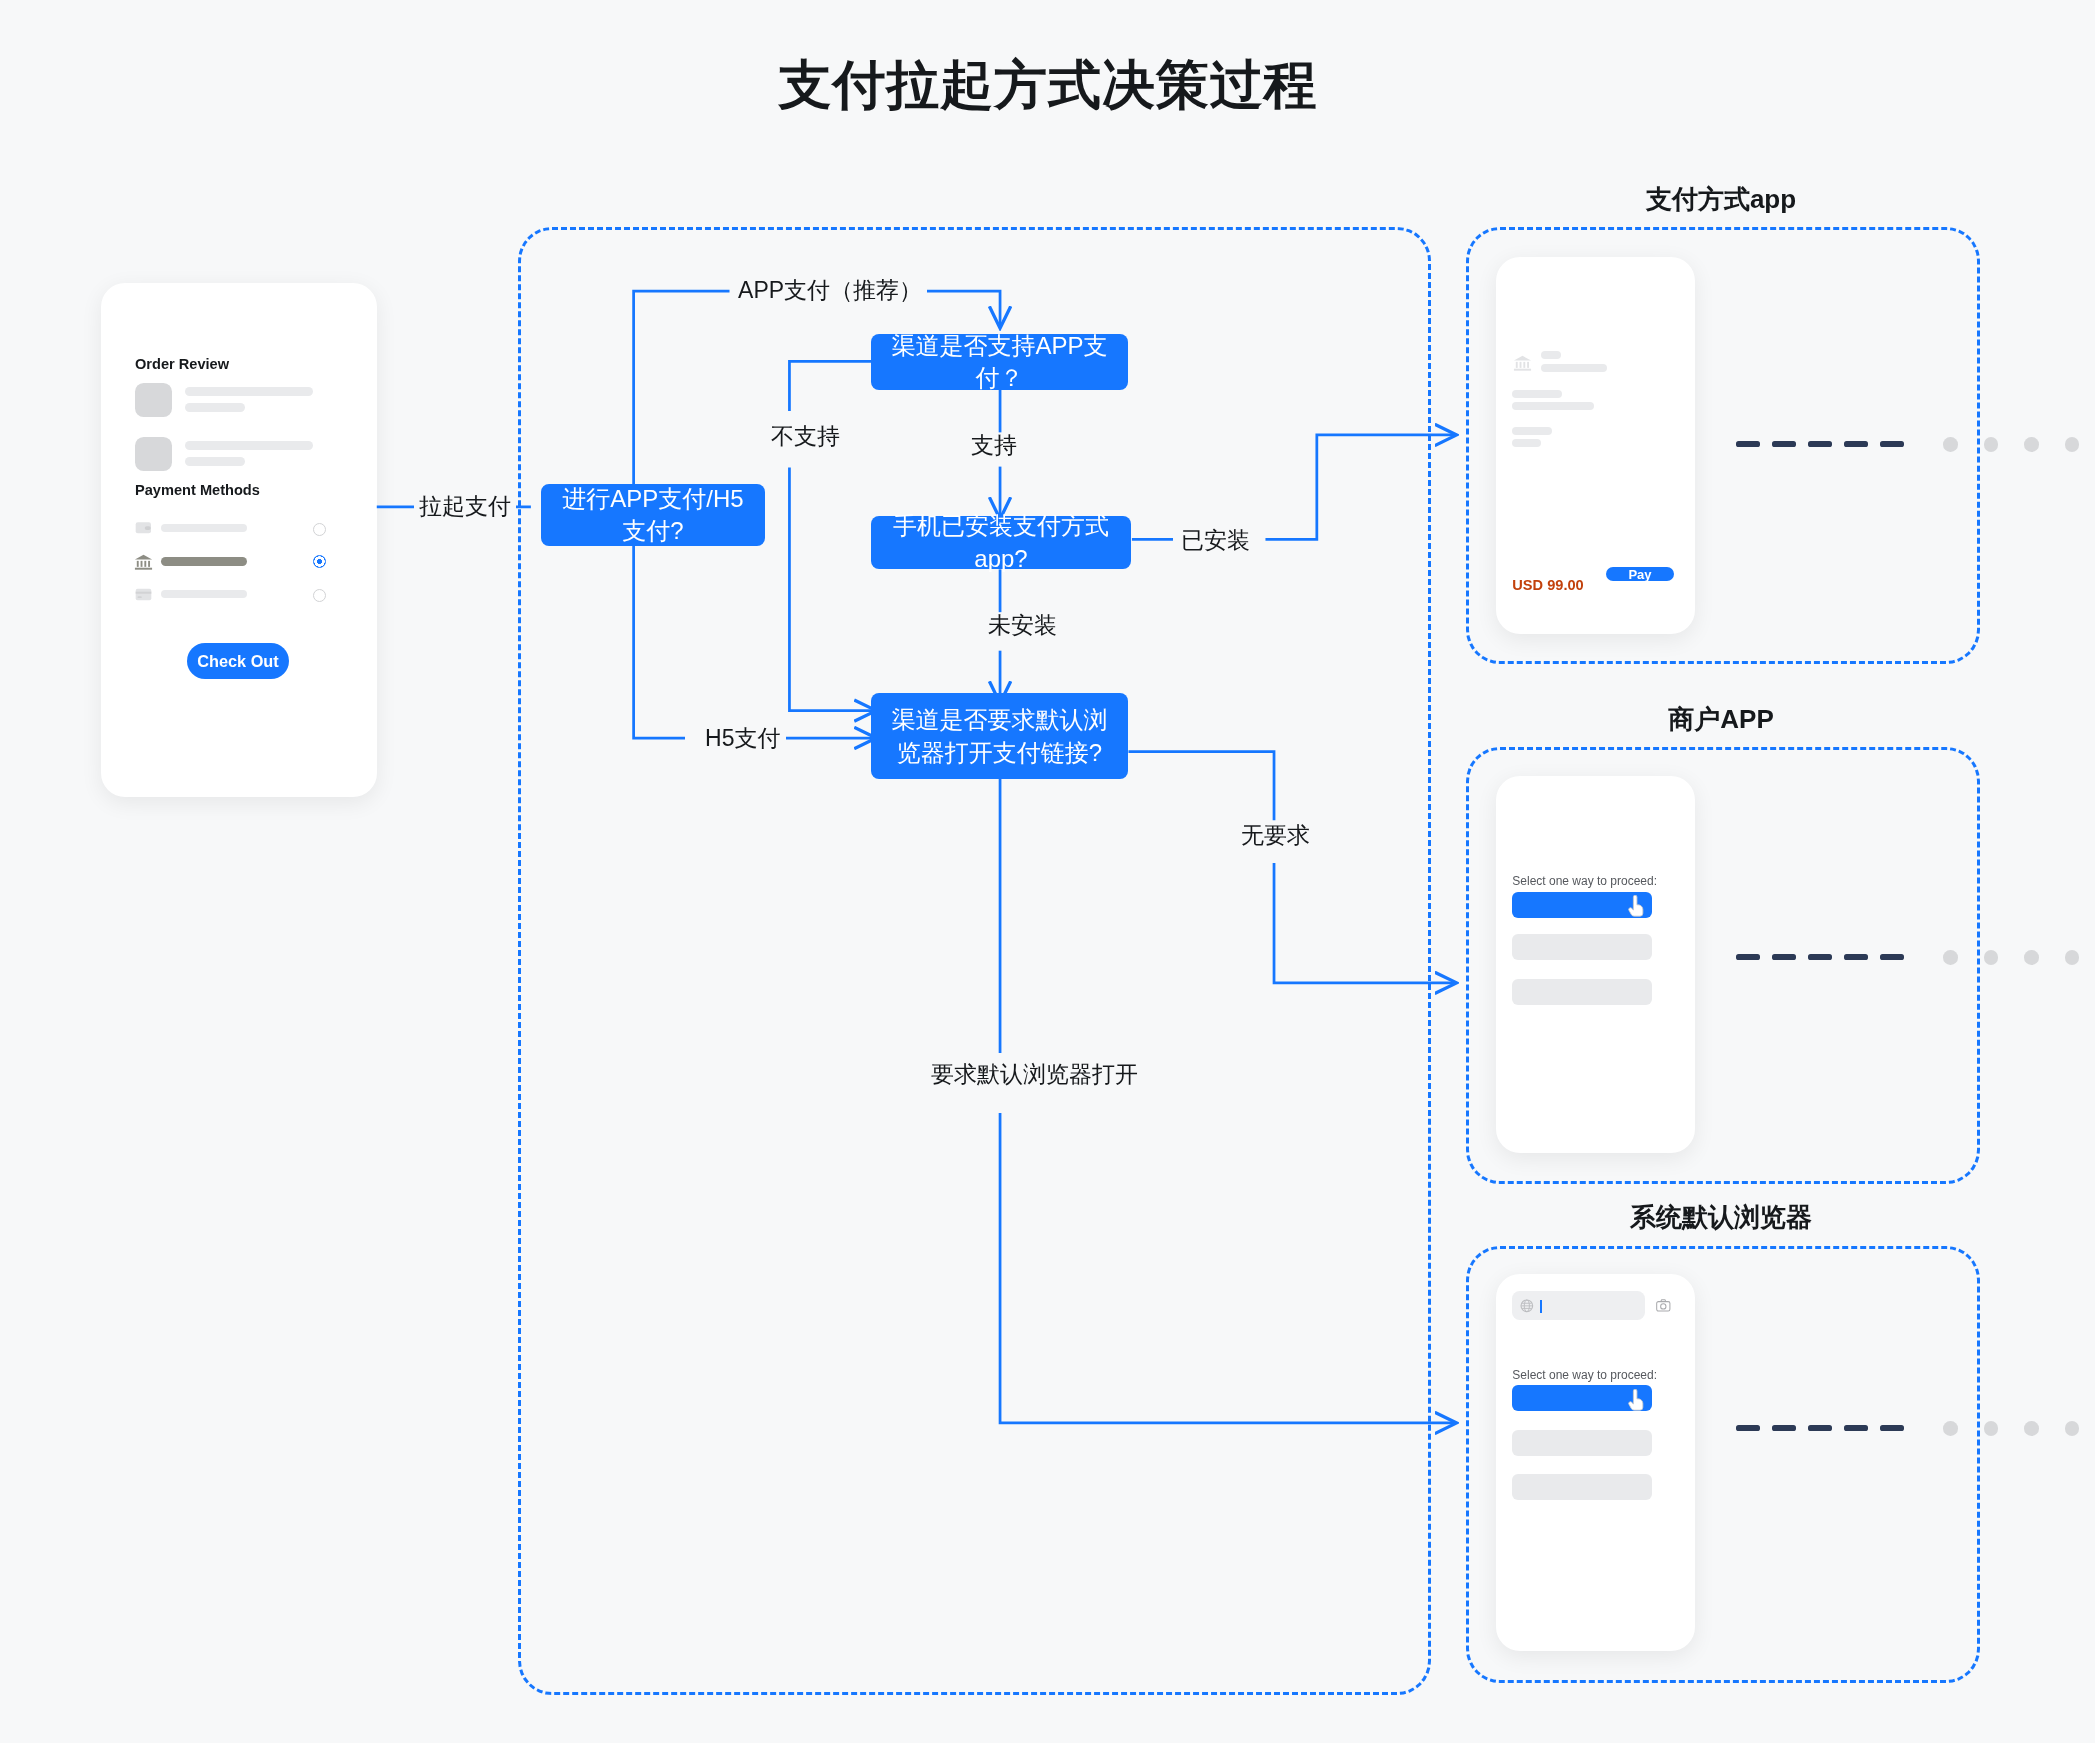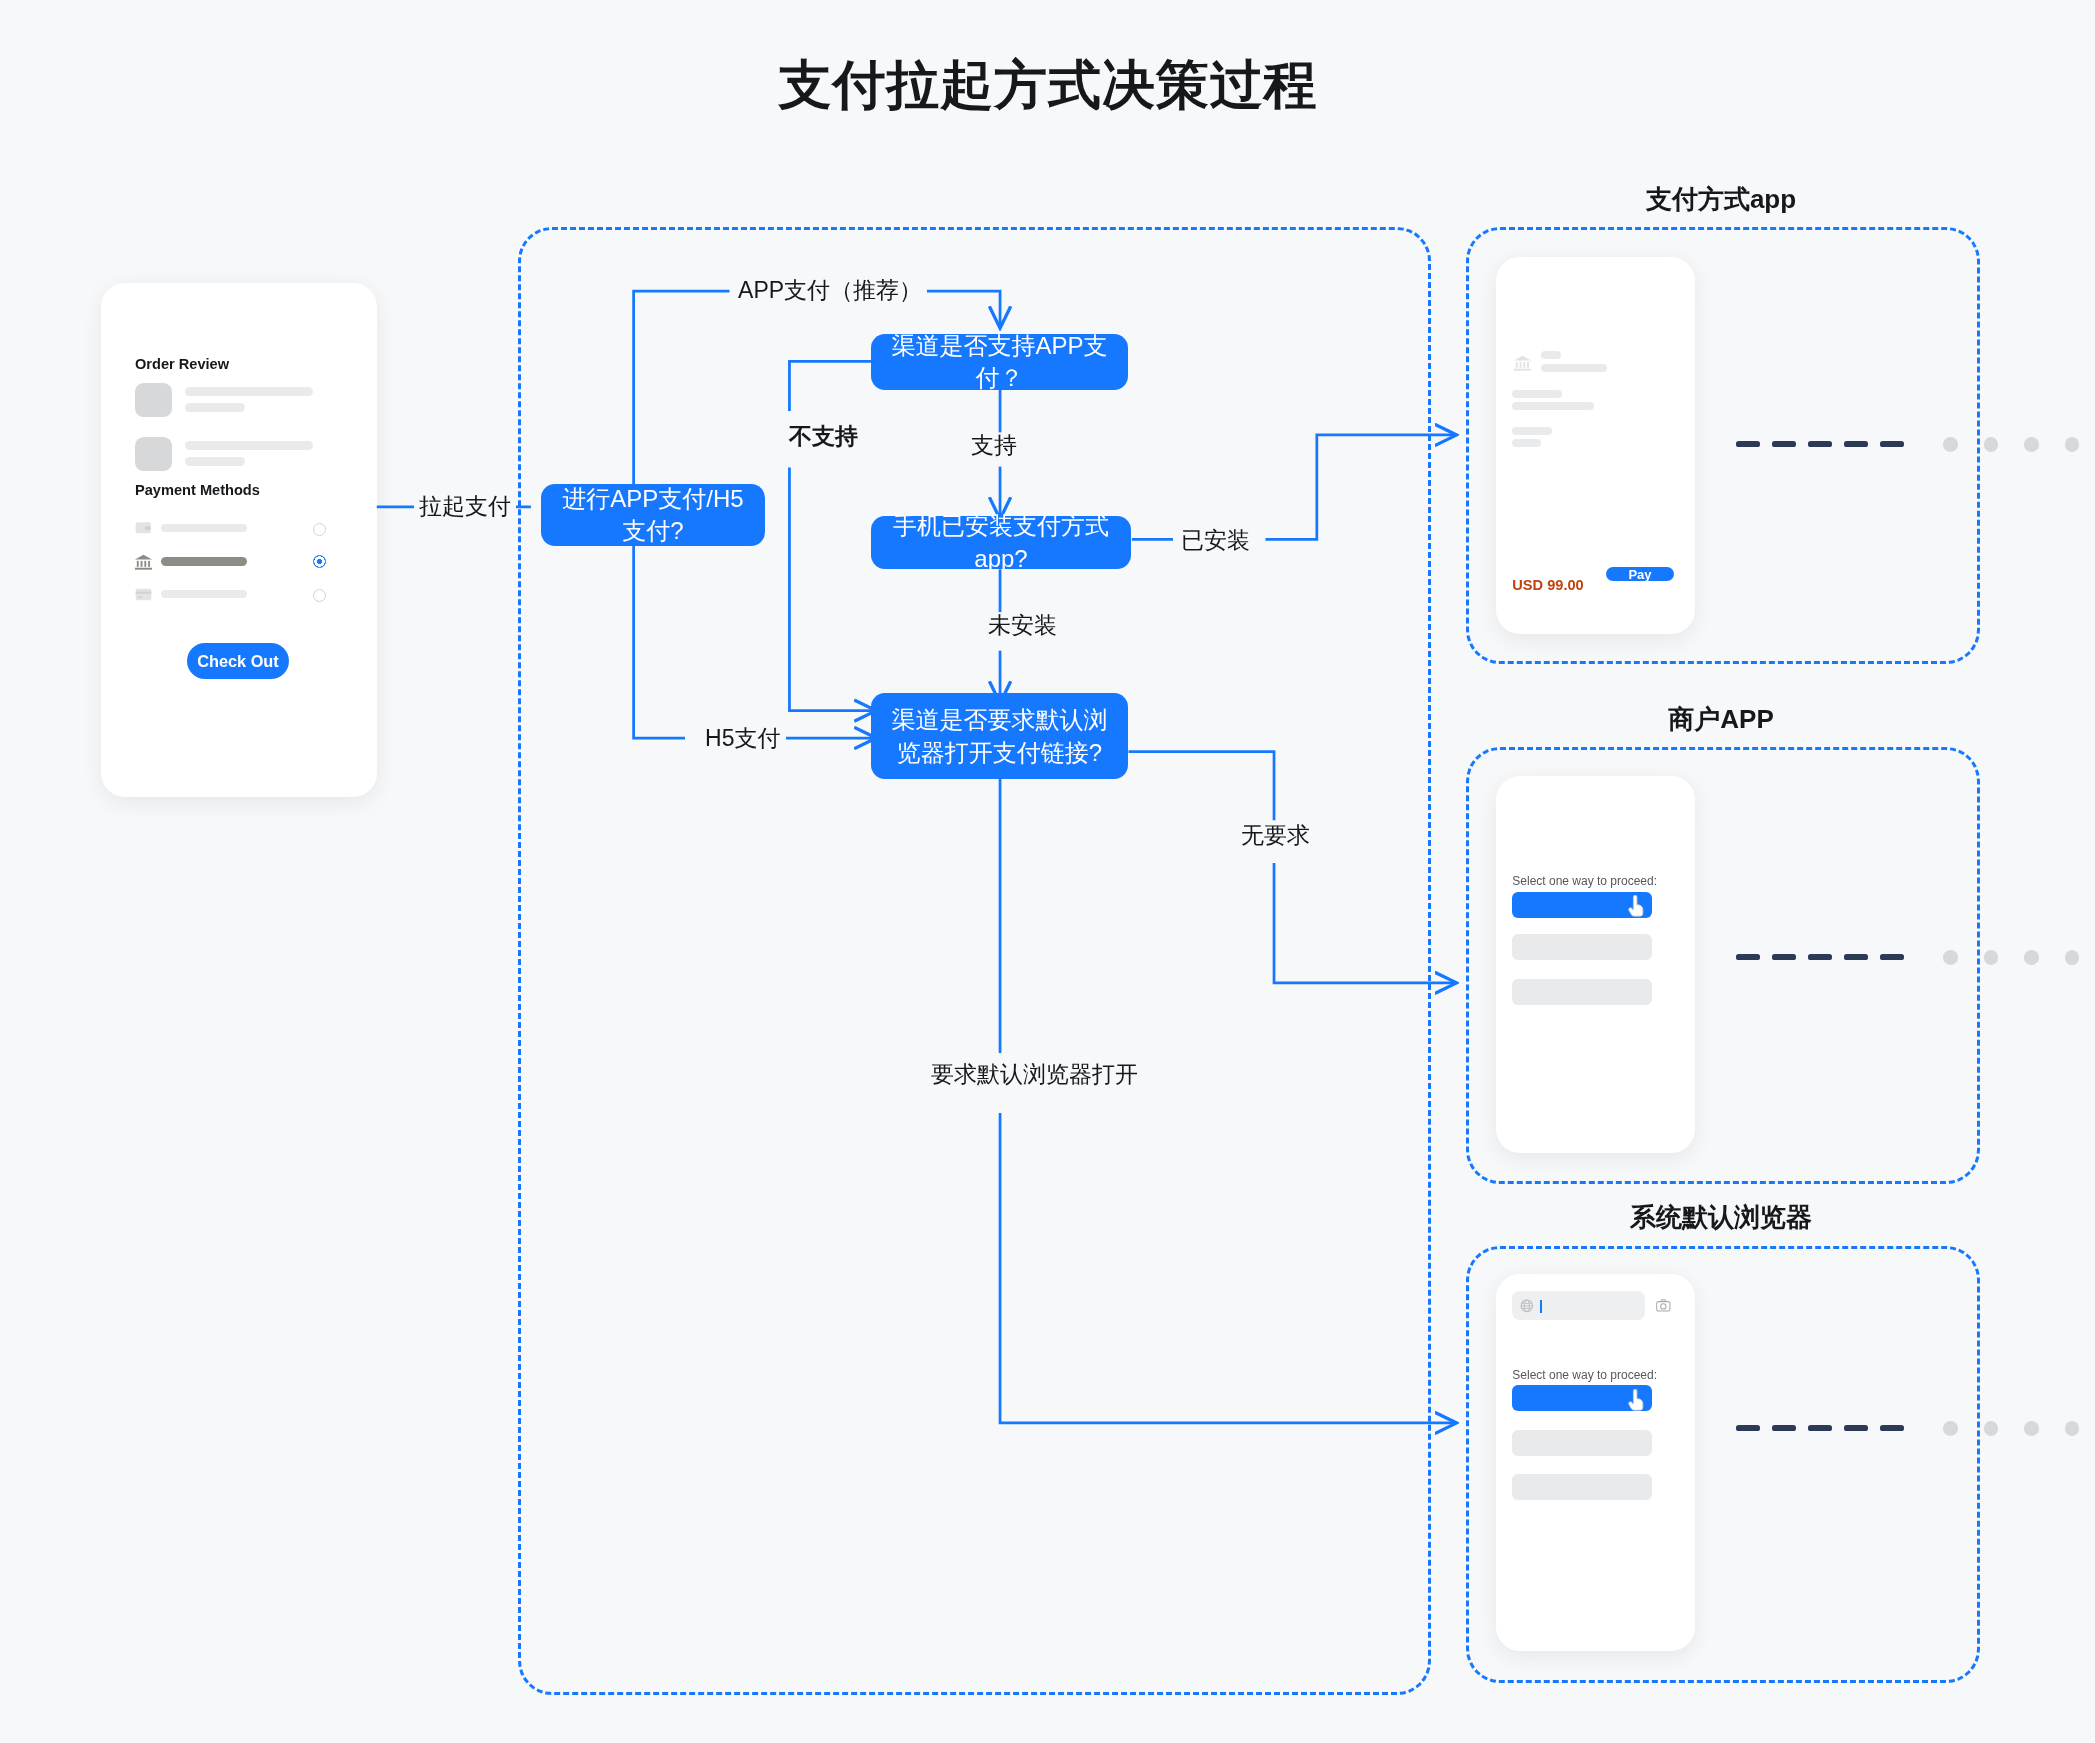--- a/index.html
+++ b/index.html
@@ -88,21 +88,21 @@
     justify-content: center;
     border: none;
     cursor: pointer;
   }
 
   
   .flow-box {
     position: absolute;
     background: #1677ff;
     color: #ffffff;
-    border-radius: 14px;
+    border-radius: 8px;
     display: flex;
     align-items: center;
     justify-content: center;
     text-align: center;
     font-size: 24px;
     line-height: 1.35;
     box-sizing: border-box;
     padding: 0 13.7px;
     cursor: pointer;
   }
@@ -285,21 +285,21 @@
 <div class="flow-box" style="left:871px; top:516px; width:260px; height:53px;">手机已安装支付方式app?</div>
 
 <div class="flow-box" style="left:871px; top:693px; width:257px; height:86px; line-height:1.38;">渠道是否要求默认浏览器打开支付链接?</div>
 
 <div class="flow-label" style="left:414px; top:495px;">拉起支付</div>
 
 <div class="flow-label" style="left:733px; top:279px;">APP支付（推荐）</div>
 
 <div class="flow-label" style="left:700px; top:727px;">H5支付</div>
 
-<div class="flow-label" style="left:784px; top:425px;font-weight:bold;">不支持</div>
+<div class="flow-label" style="left:766px; top:425px;">不支持</div>
 
 <div class="flow-label" style="left:966px; top:434px;">支持</div>
 
 <div class="flow-label" style="left:1176px; top:529px;">已安装</div>
 
 <div class="flow-label" style="left:983px; top:614px;">未安装</div>
 
 <div class="flow-label" style="left:1236px; top:824px;">无要求</div>
 
 <div class="flow-label" style="left:926px; top:1063px;">要求默认浏览器打开</div>

